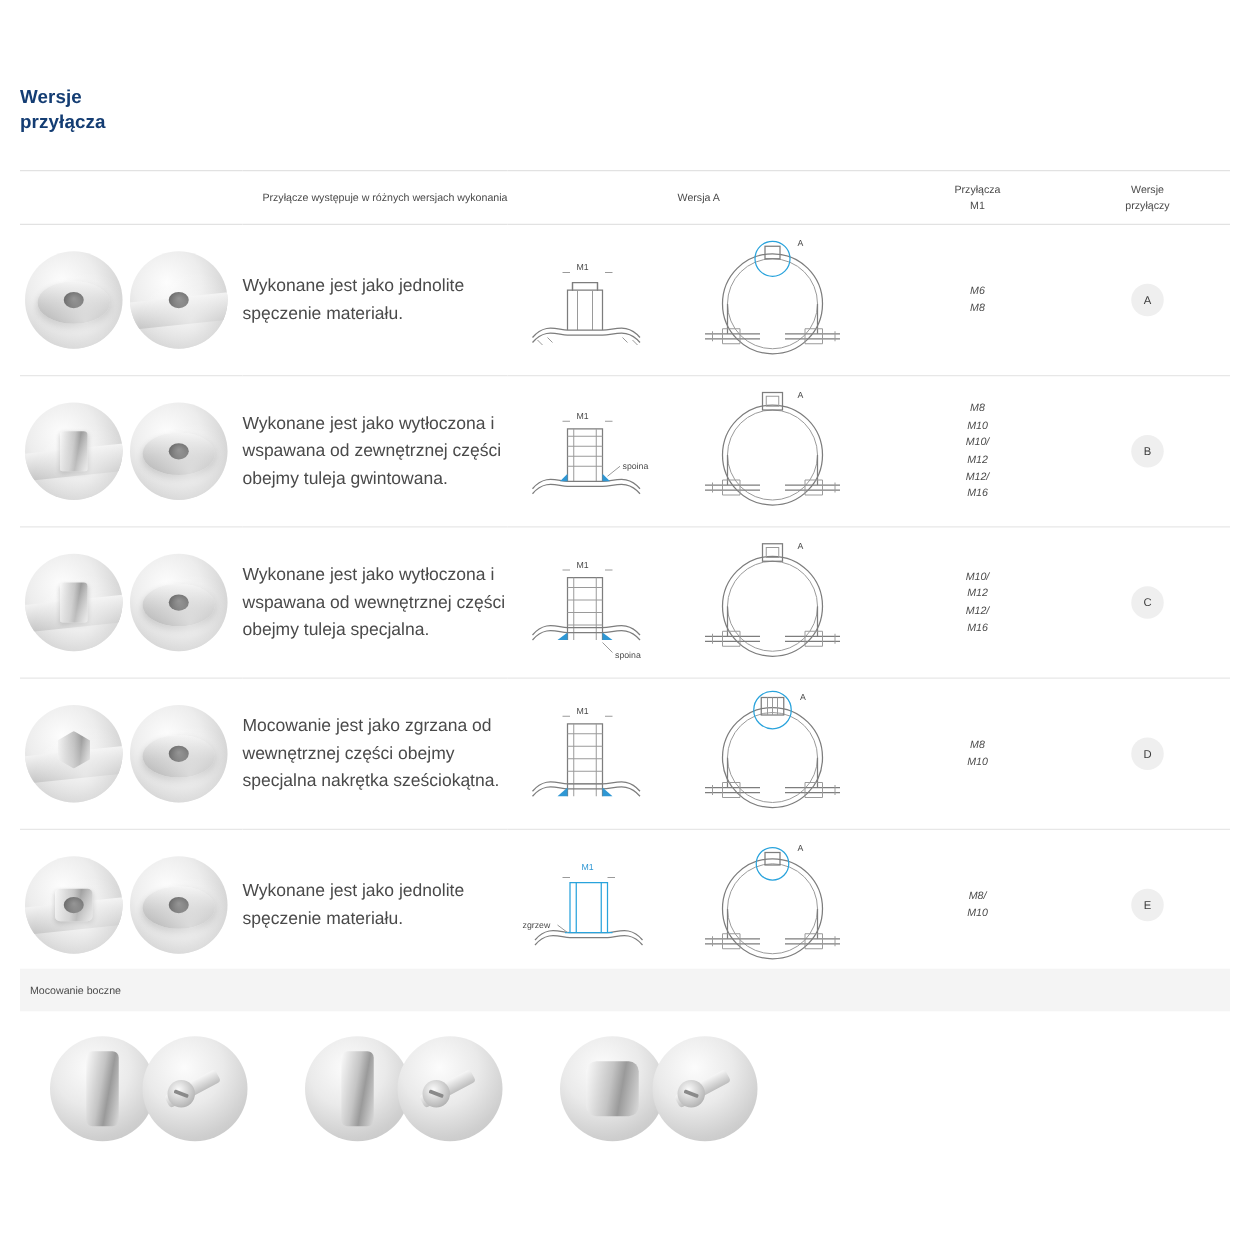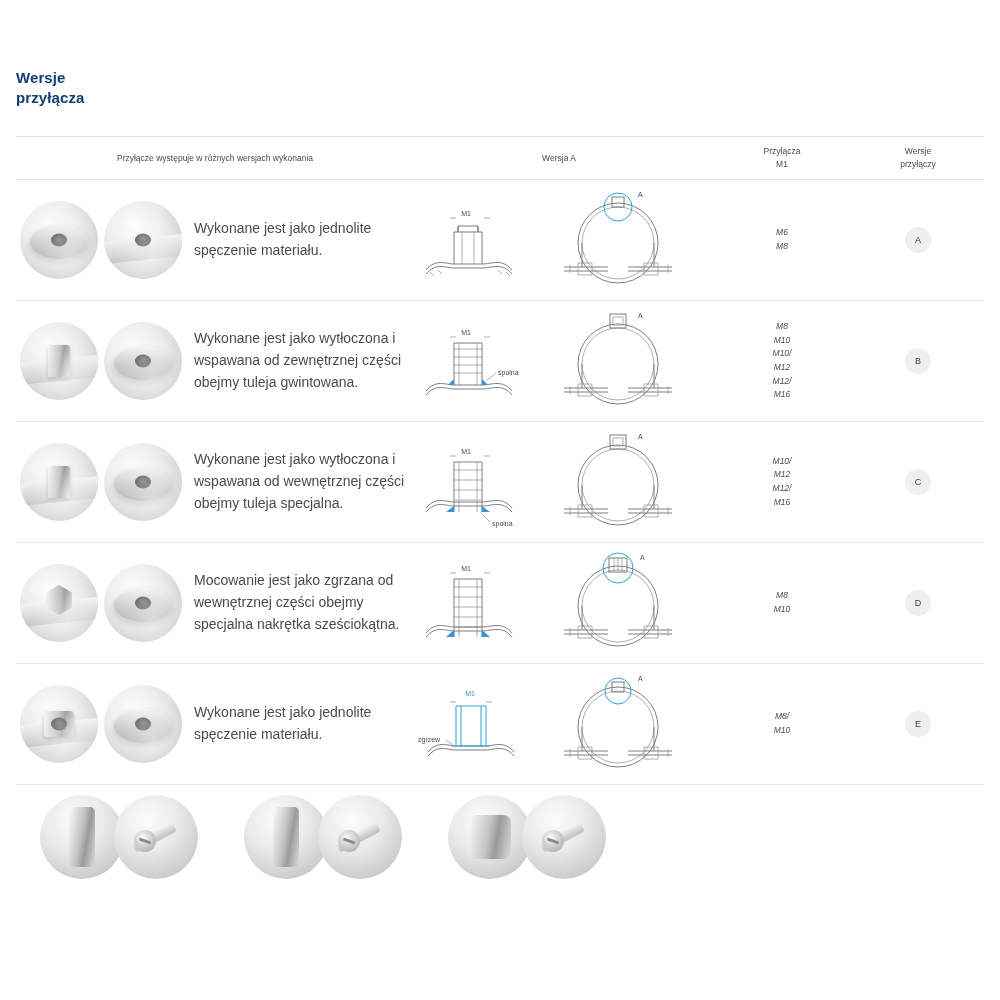--- a/index.html
+++ b/index.html
@@ -49,21 +49,21 @@
     border-top: 1px solid #e2e2e2;
     border-bottom: 1px solid #e2e2e2;
     height: 42px;
     font-size: 8.5px;
     font-weight: normal;
     color: #4a4a4a;
     text-align: center;
     line-height: 1.5;
   }
   .hdr-row th.left {
-    text-align: center;
+    text-align: right;
     padding-left: 8px;
   }
   .body-row td {
     border-bottom: 1px solid #e7e7e7;
     height: 120px;
   }
   .col-pics { width: 178px; }
   .col-desc { width: 212px; }
   .col-view { width: 306px; }
   .col-m1   { width: 140px; }
@@ -531,20 +531,21 @@
         </td>
         <td class="vercell">
           <span class="verbadge">E</span>
         </td>
       </tr>
 
     </tbody>
   </table>
 
   <div class="sidebar-section">
+    <div class="side-head">Mocowanie boczne</div>
     <div class="side-photos">
       <div class="ph2">
         <div class="clip-body"></div>
       </div>
       <div class="ph2 minus">
         <div class="screw"></div>
         <div class="screw-head"></div>
       </div>
       <div class="pairgap"></div>
       <div class="ph2">

